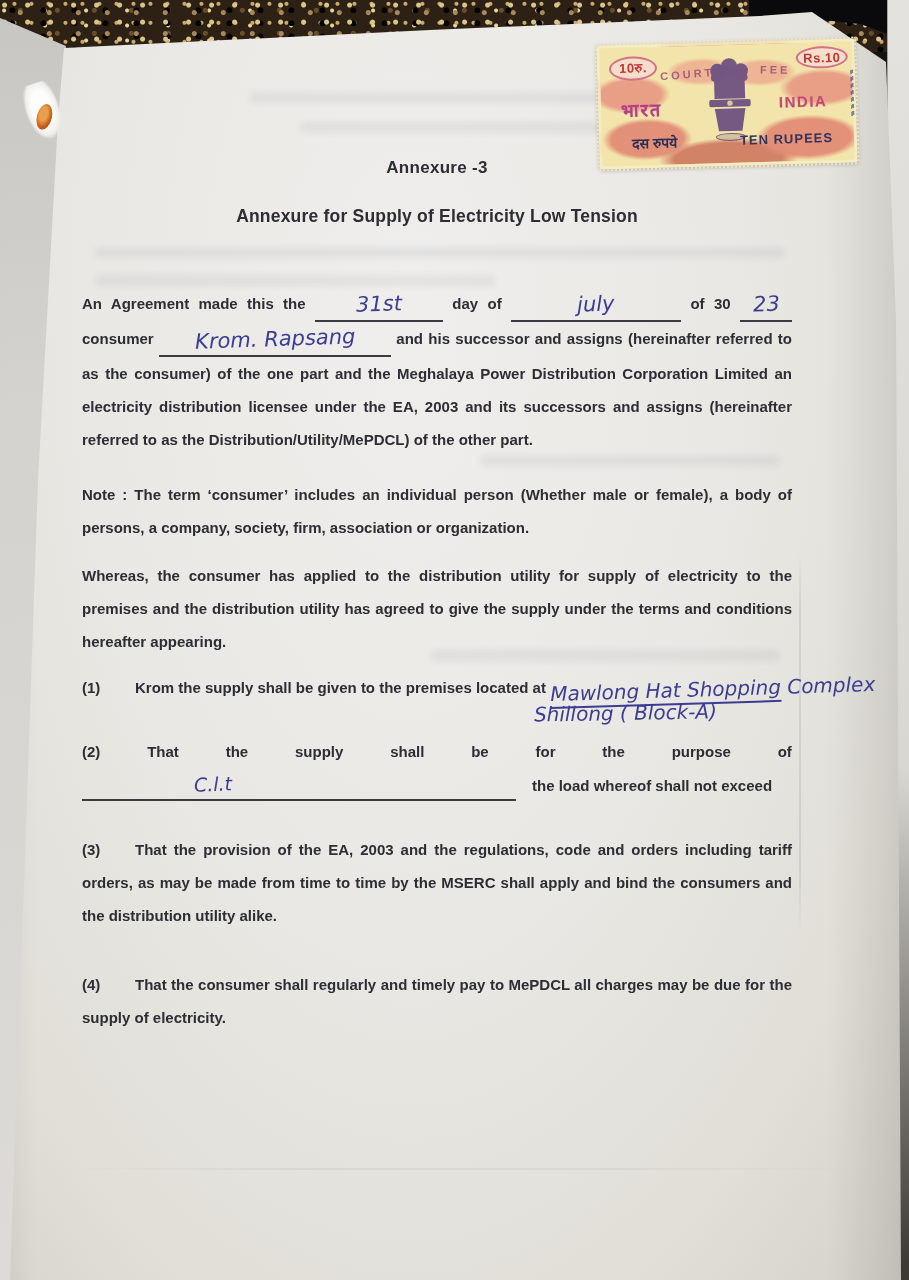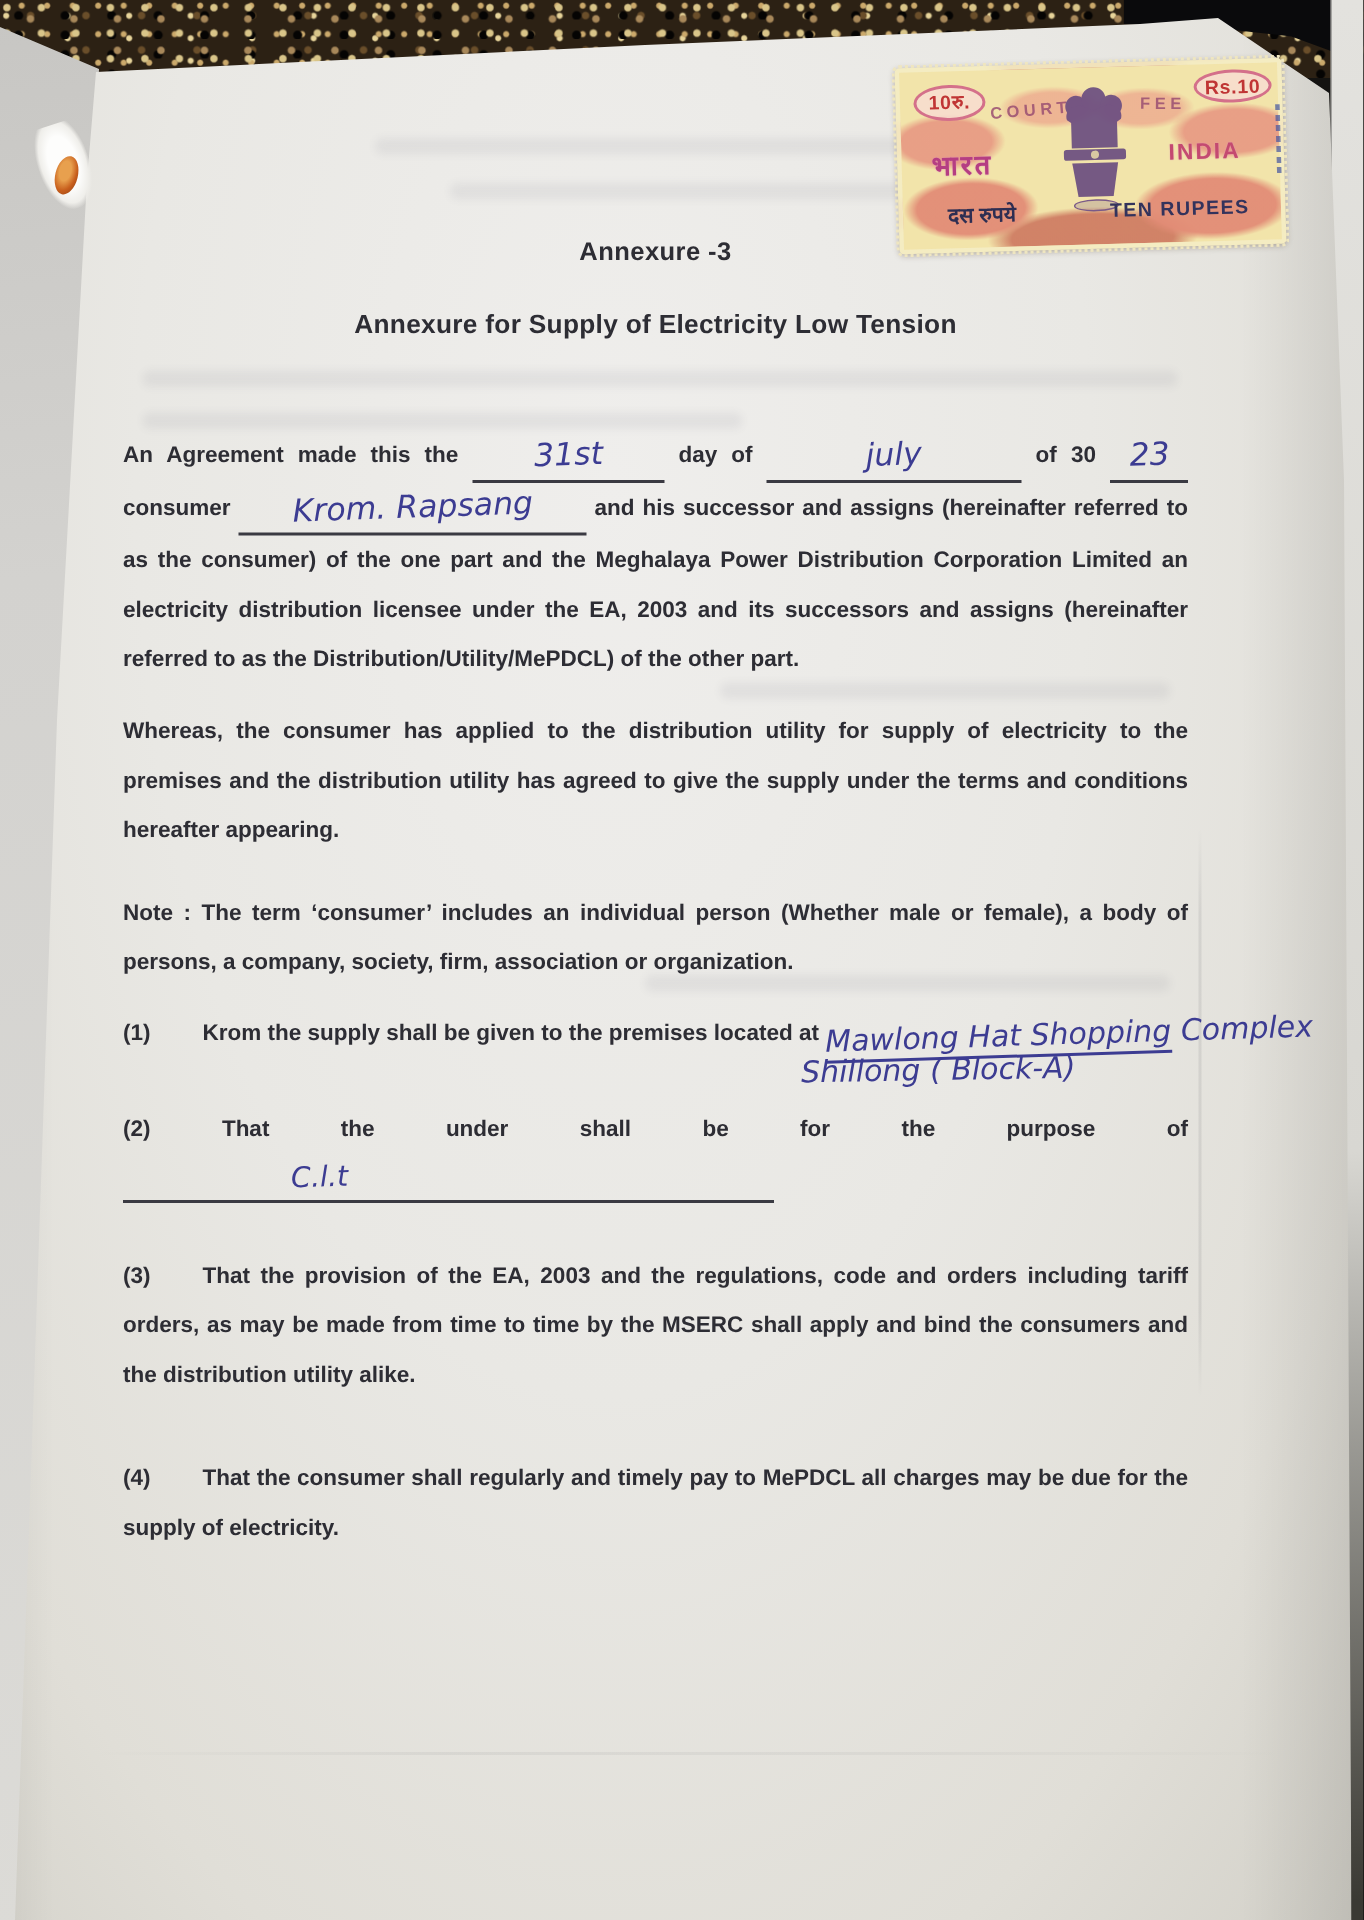--- a/index.html
+++ b/index.html
@@ -203,50 +203,51 @@
     <span class="blank b-day"><span class="hw">31st</span></span>
     <span>day of</span>
     <span class="blank b-month"><span class="hw">july</span></span>
     <span>of 30</span>
     <span class="blank b-year"><span class="hw">23</span></span>
     <span>consumer</span>
     <span class="blank b-name"><span class="hw">Krom. Rapsang</span></span>
     <span>and his successor and assigns (hereinafter referred to as the consumer) of the one part and the Meghalaya Power Distribution Corporation Limited an electricity distribution licensee under the EA, 2003 and its successors and assigns (hereinafter referred to as the Distribution/Utility/MePDCL) of the other part.</span>
   </p>
 
+  <p class="bodytext note">Note : The term ‘consumer’ includes an individual person (Whether male or female), a body of persons, a company, society, firm, association or organization.</p>
+
   <p class="bodytext whereas">Whereas, the consumer has applied to the distribution utility for supply of electricity to the premises and the distribution utility has agreed to give the supply under the terms and conditions hereafter appearing.</p>
-
-  <p class="bodytext note">Note : The term ‘consumer’ includes an individual person (Whether male or female), a body of persons, a company, society, firm, association or organization.</p>
 
 
   <div class="clause clause1 bodytext">
     <div class="line1">
       <span class="cnum">(1)</span><span>Krom the supply shall be given to the premises located at</span>
       <span class="hw hw-loc"><span class="u">Mawlong Hat Shopping</span> <span>Complex</span></span>
     </div>
     <div class="hw hw-loc2">Shillong ( Block-A)</div>
   </div>
 
   <div class="clause clause2">
     <div class="jrow">
       <span>(2)</span>
       <span>That</span>
       <span>the</span>
-      <span>under</span>
+      <span>supply</span>
       <span>shall</span>
       <span>be</span>
       <span>for</span>
       <span>the</span>
       <span>purpose</span>
       <span>of</span>
     </div>
     <div class="c2row2 bodytext">
       <span class="blank-purpose">
           <span class="hw">C.l.t</span>
         </span>
+      <span class="c2after">the load whereof shall not exceed</span>
     </div>
   </div>
 
   <p class="bodytext clause3">
     <span class="cnum">(3)</span><span>That the provision of the EA, 2003 and the regulations, code and orders including tariff orders, as may be made from time to time by the MSERC shall apply and bind the consumers and the distribution utility alike.</span>
   </p>
 
   <p class="bodytext clause4">
     <span class="cnum">(4)</span><span>That the consumer shall regularly and timely pay to MePDCL all charges may be due for the supply of electricity.</span>
   </p>

